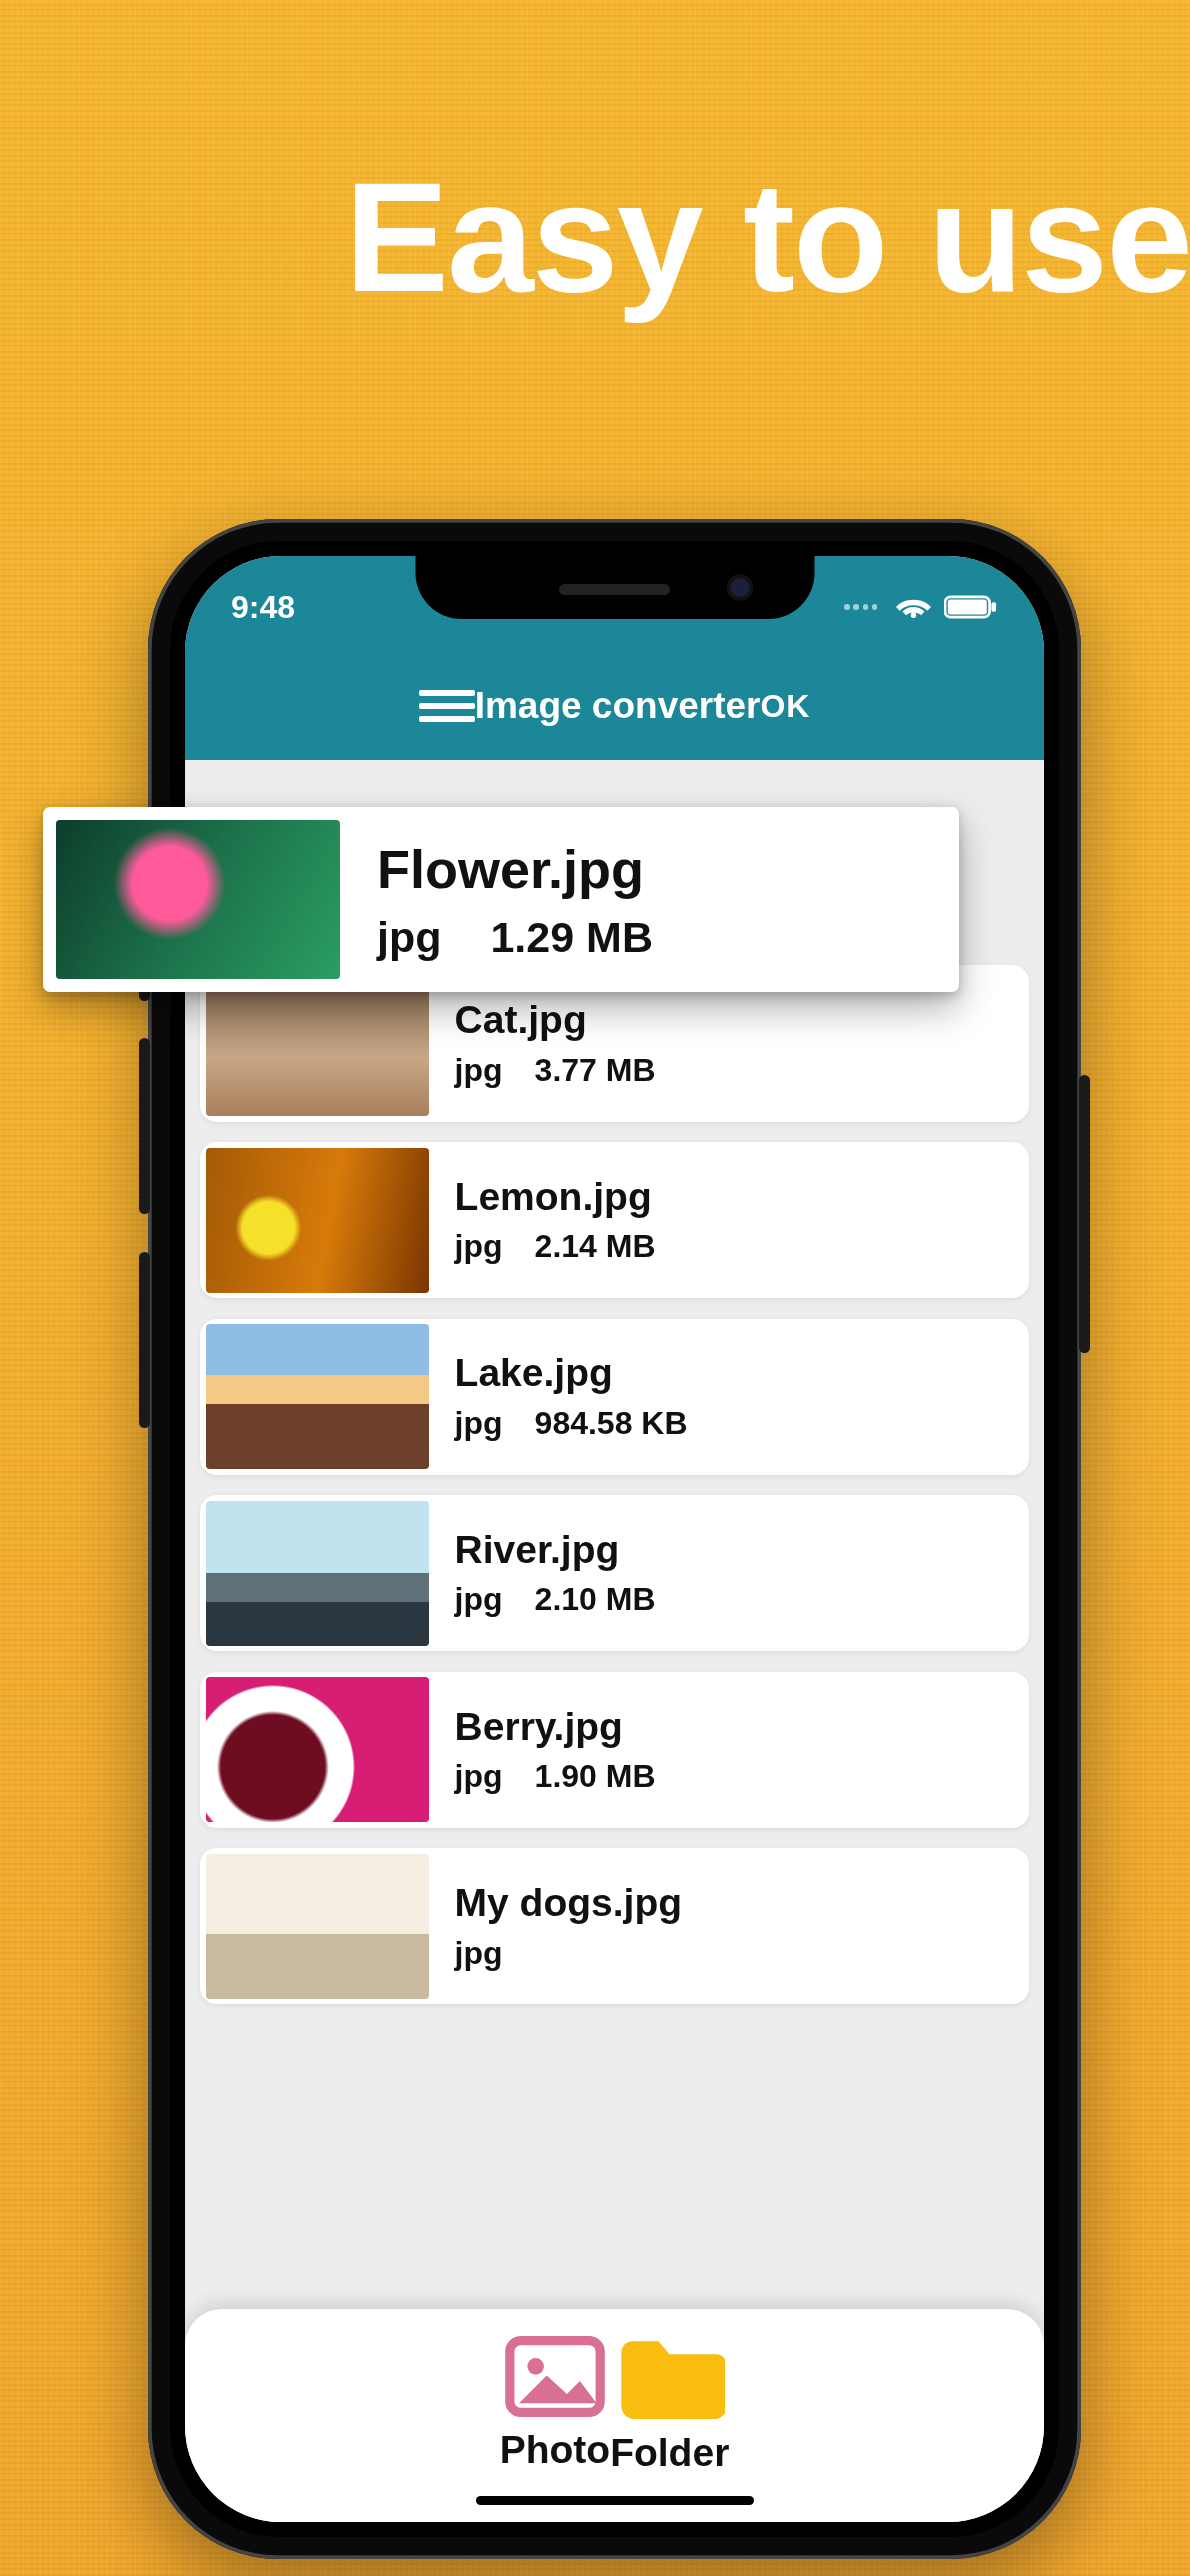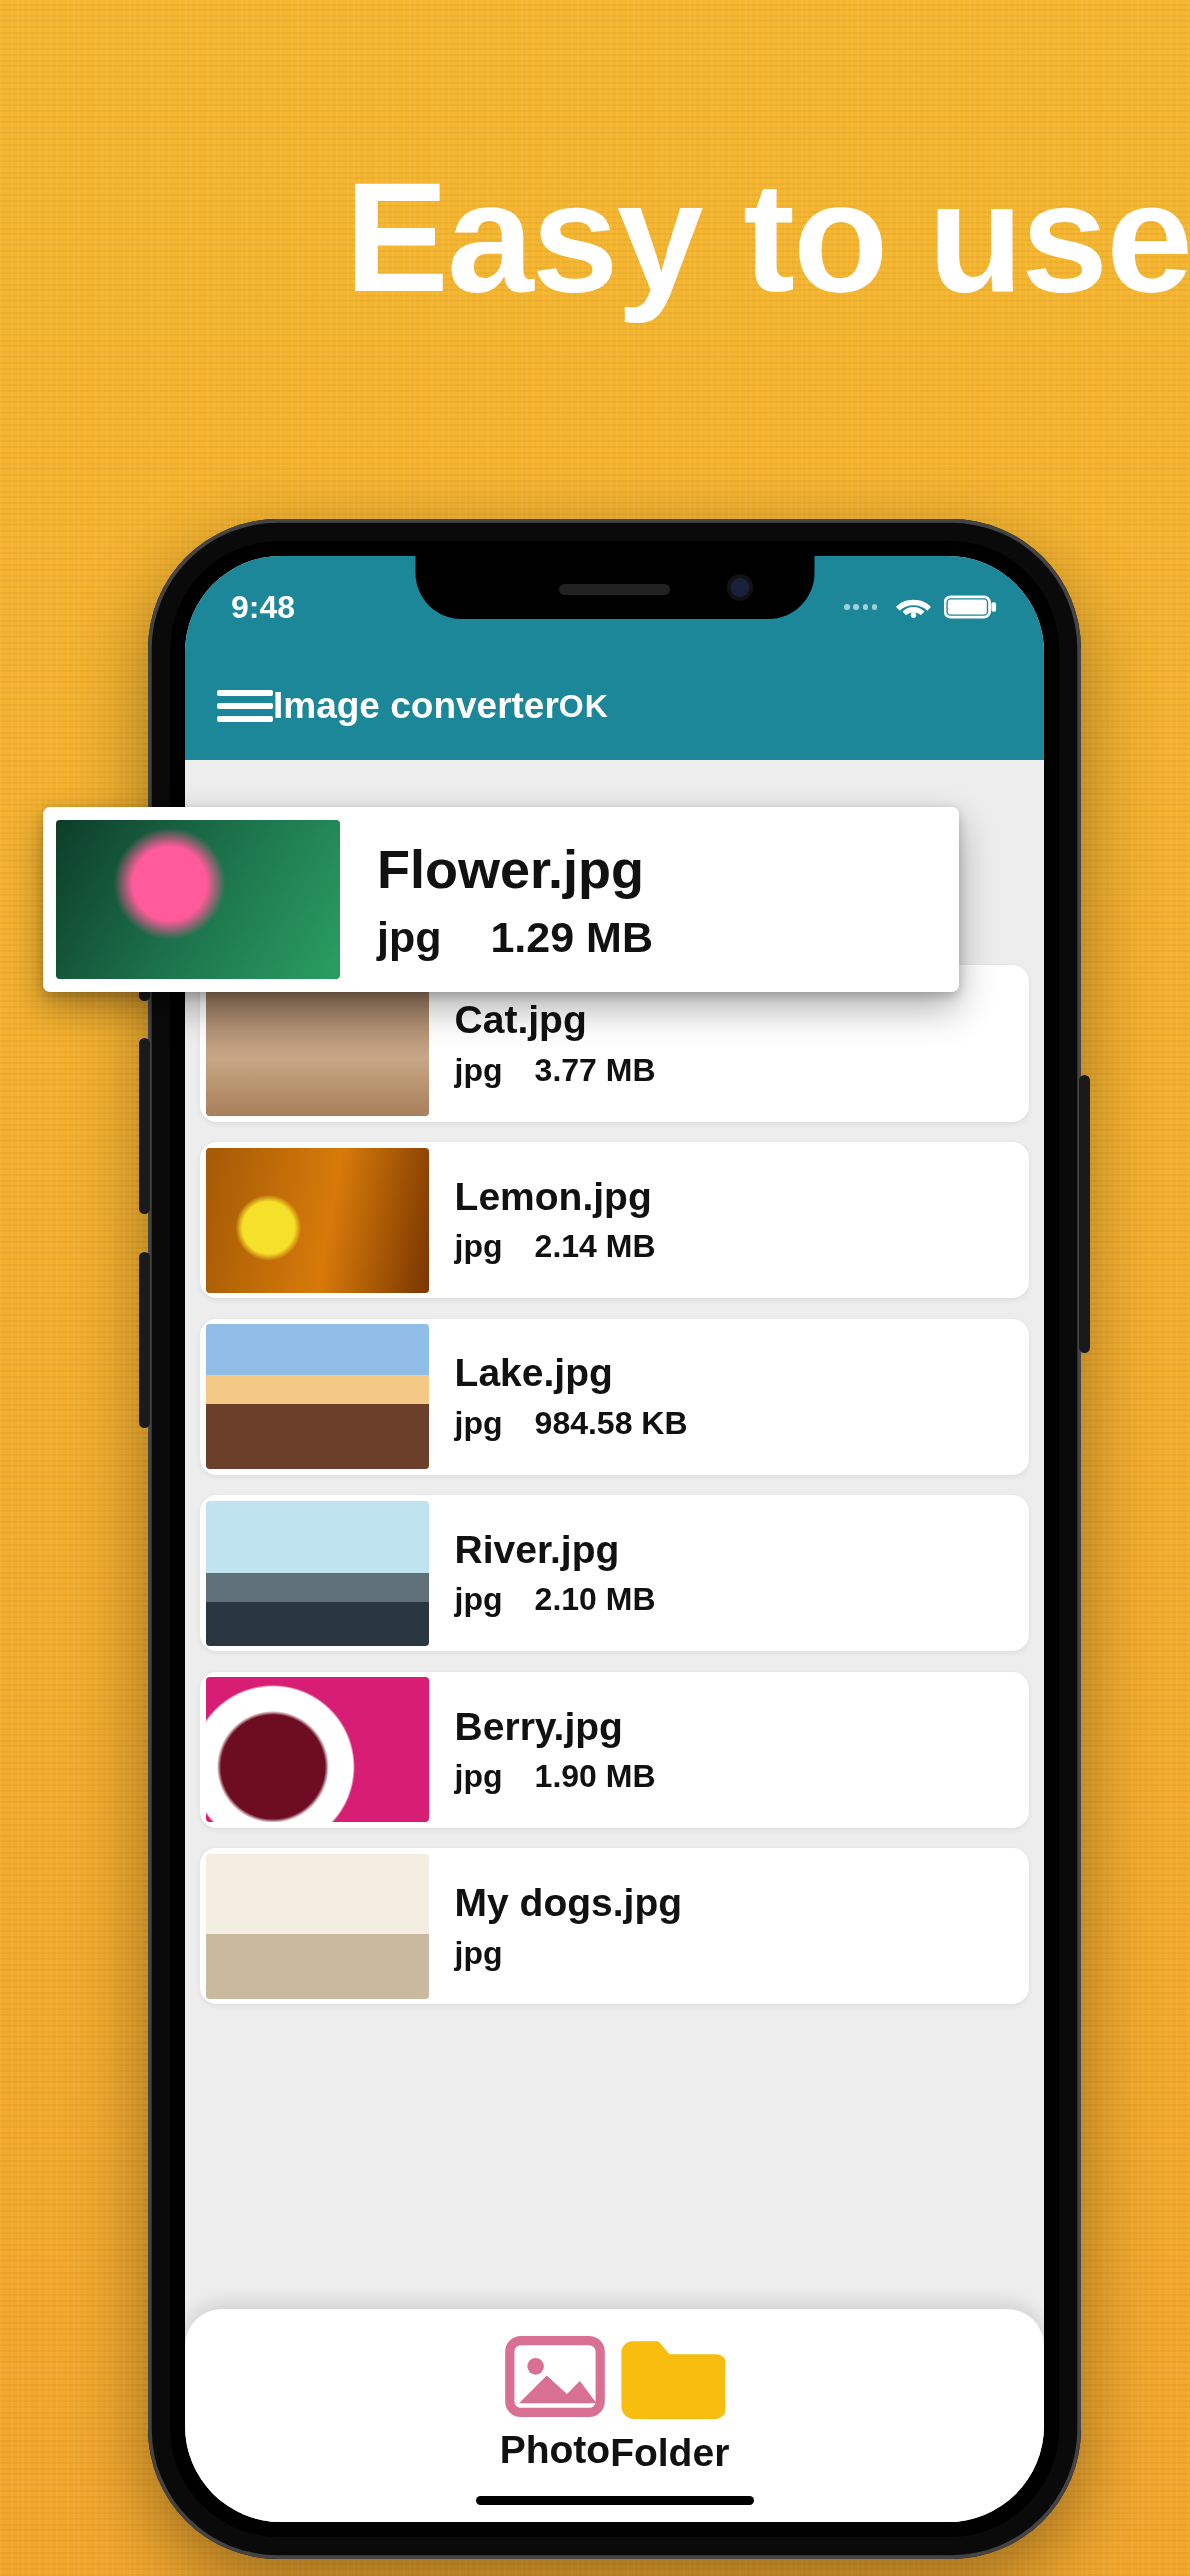--- a/index.html
+++ b/index.html
@@ -96,21 +96,21 @@
   }
   .status-right { display:flex; align-items:center; gap:13px; }
   .dots4 { display:flex; gap:3.7px; margin-right:5.6px;}
   .dots4 span{ width:5.6px; height:5.6px; border-radius:50%; background:rgba(255,255,255,0.6);}
   .wifi-icon svg, .battery-icon svg { display:block; }
 
   .header-row {
     height: 102px;
     display: flex;
     align-items: center;
-    justify-content: flex-start;
+    justify-content: center;
     padding: 0 32px 5.6px 32px;
   }
   .menu-btn { width:56px; display:flex; flex-direction:column; gap:7.4px; cursor:pointer;}
   .menu-btn span{ height:5.6px; background:#fff; border-radius:1.9px; }
   .app-title { font-size: 37px; font-weight:600; }
   .ok-btn { font-size: 32px; font-weight:600; letter-spacing:0.9px; }
 
   
   .list-area {
     background:#ededed;

